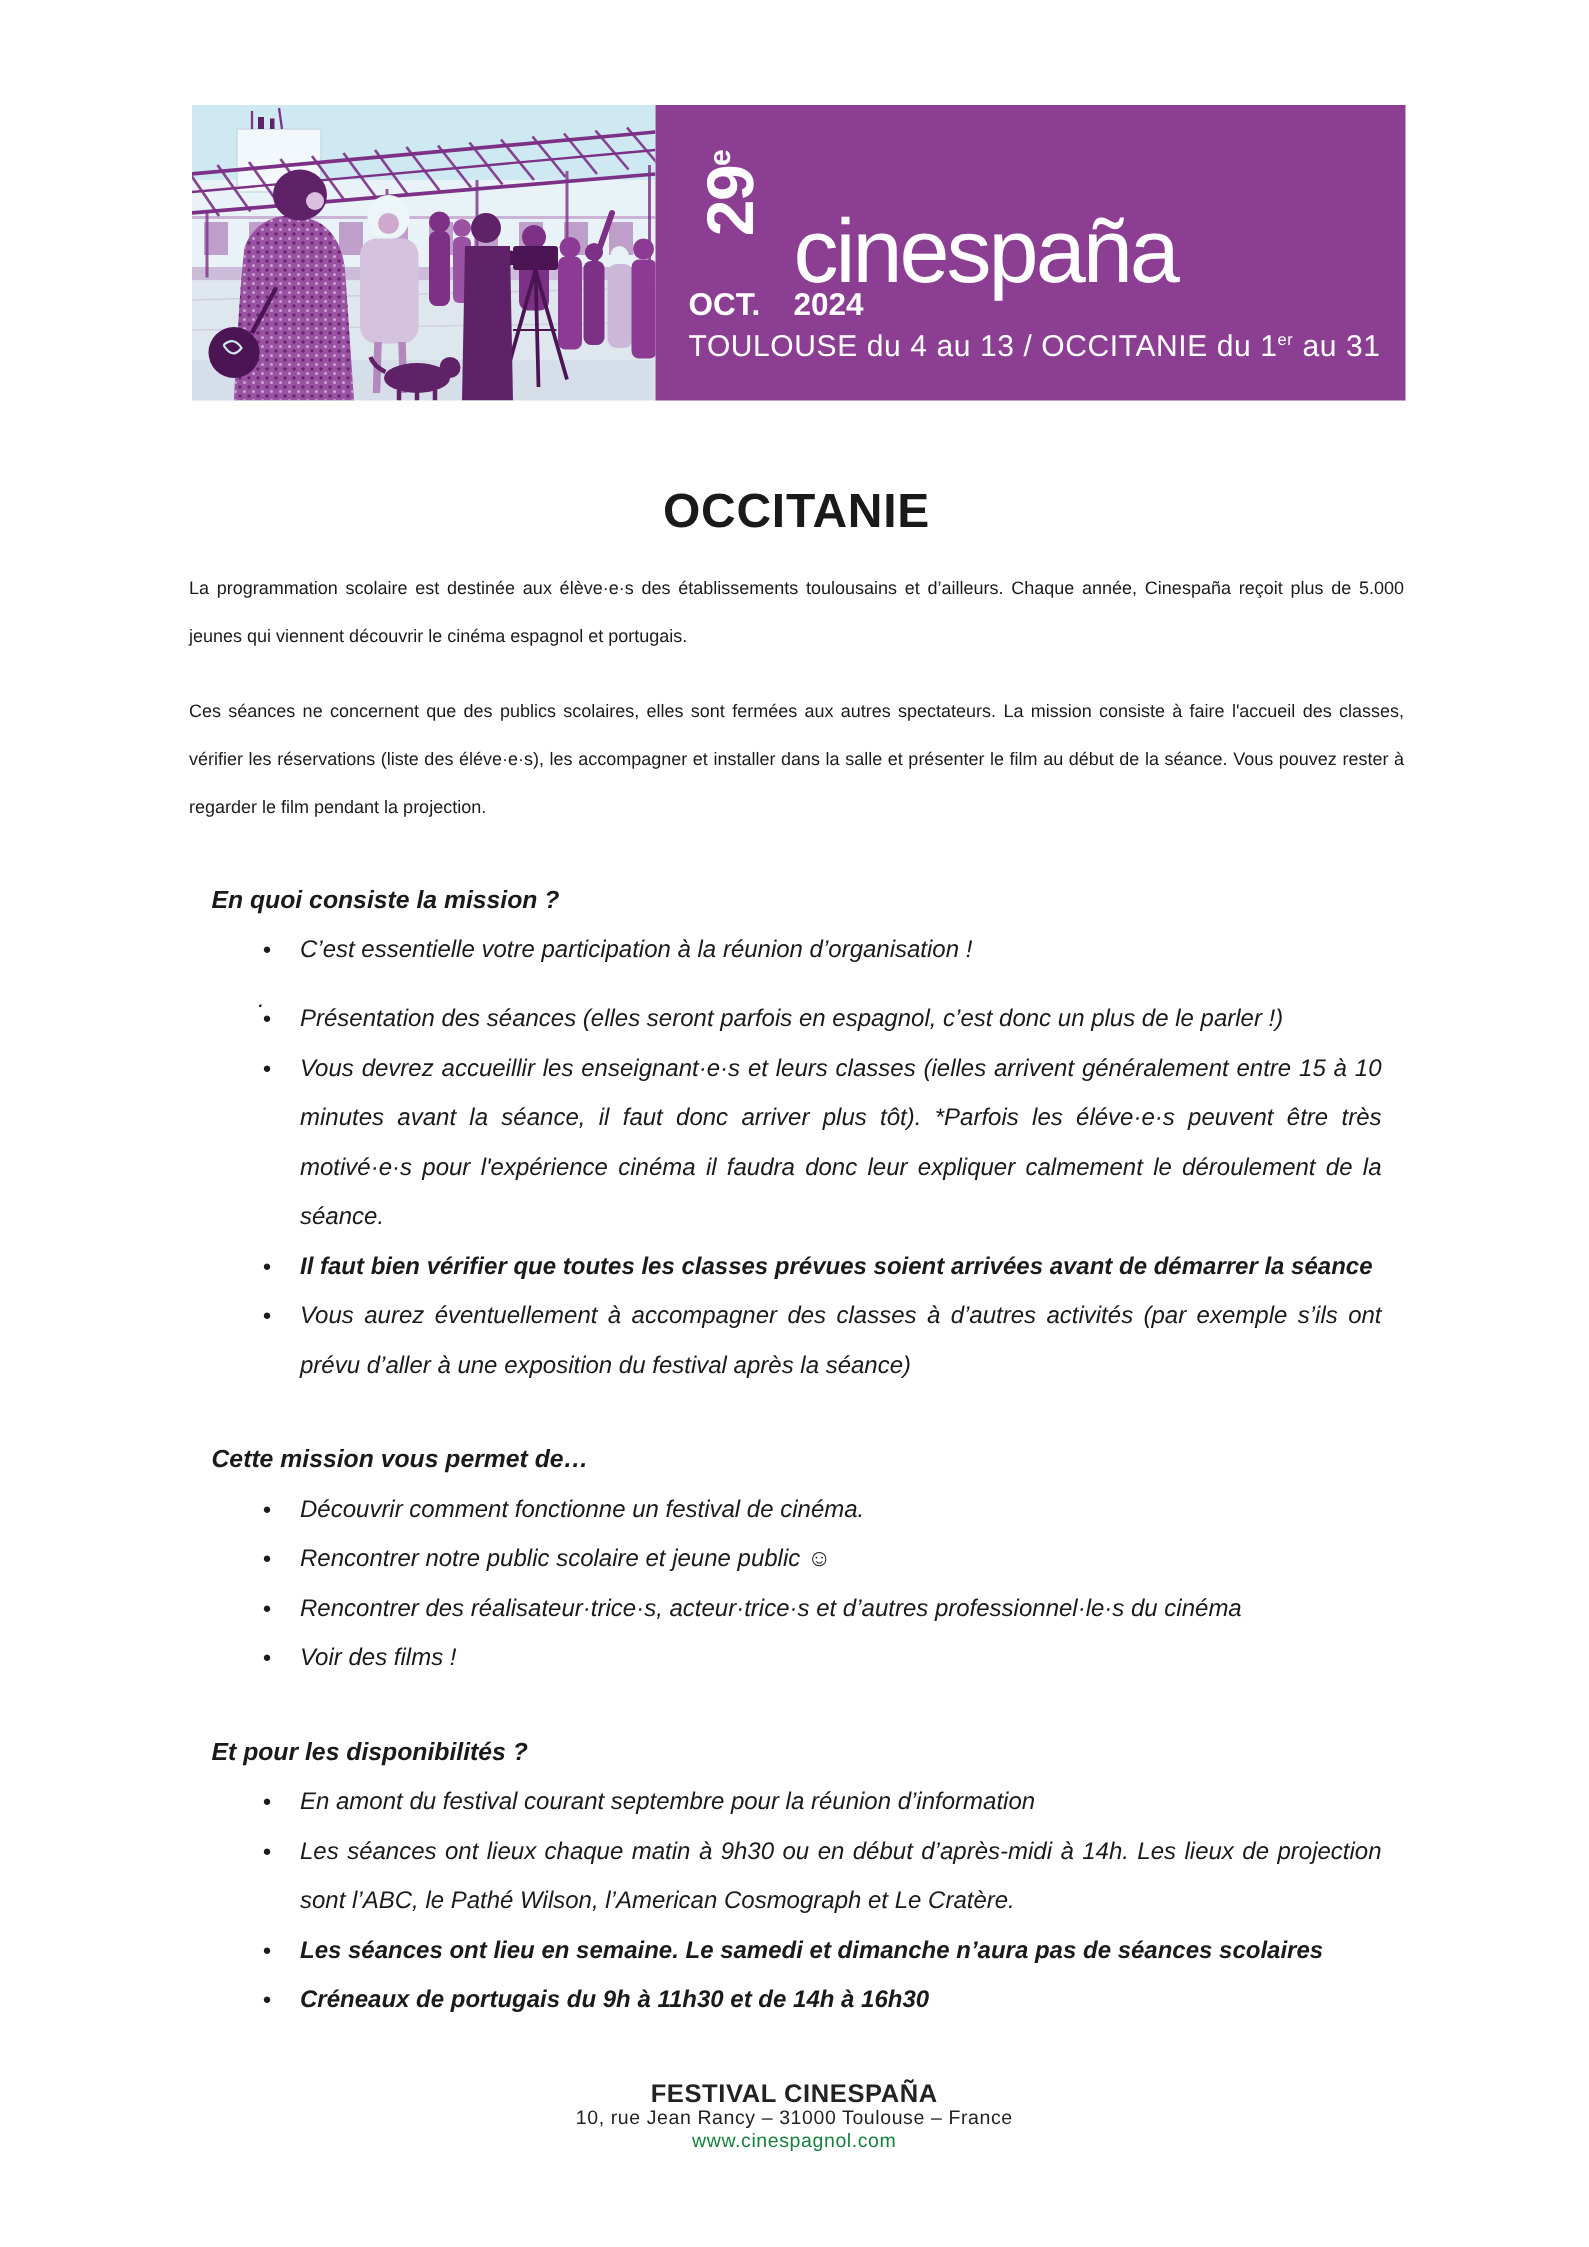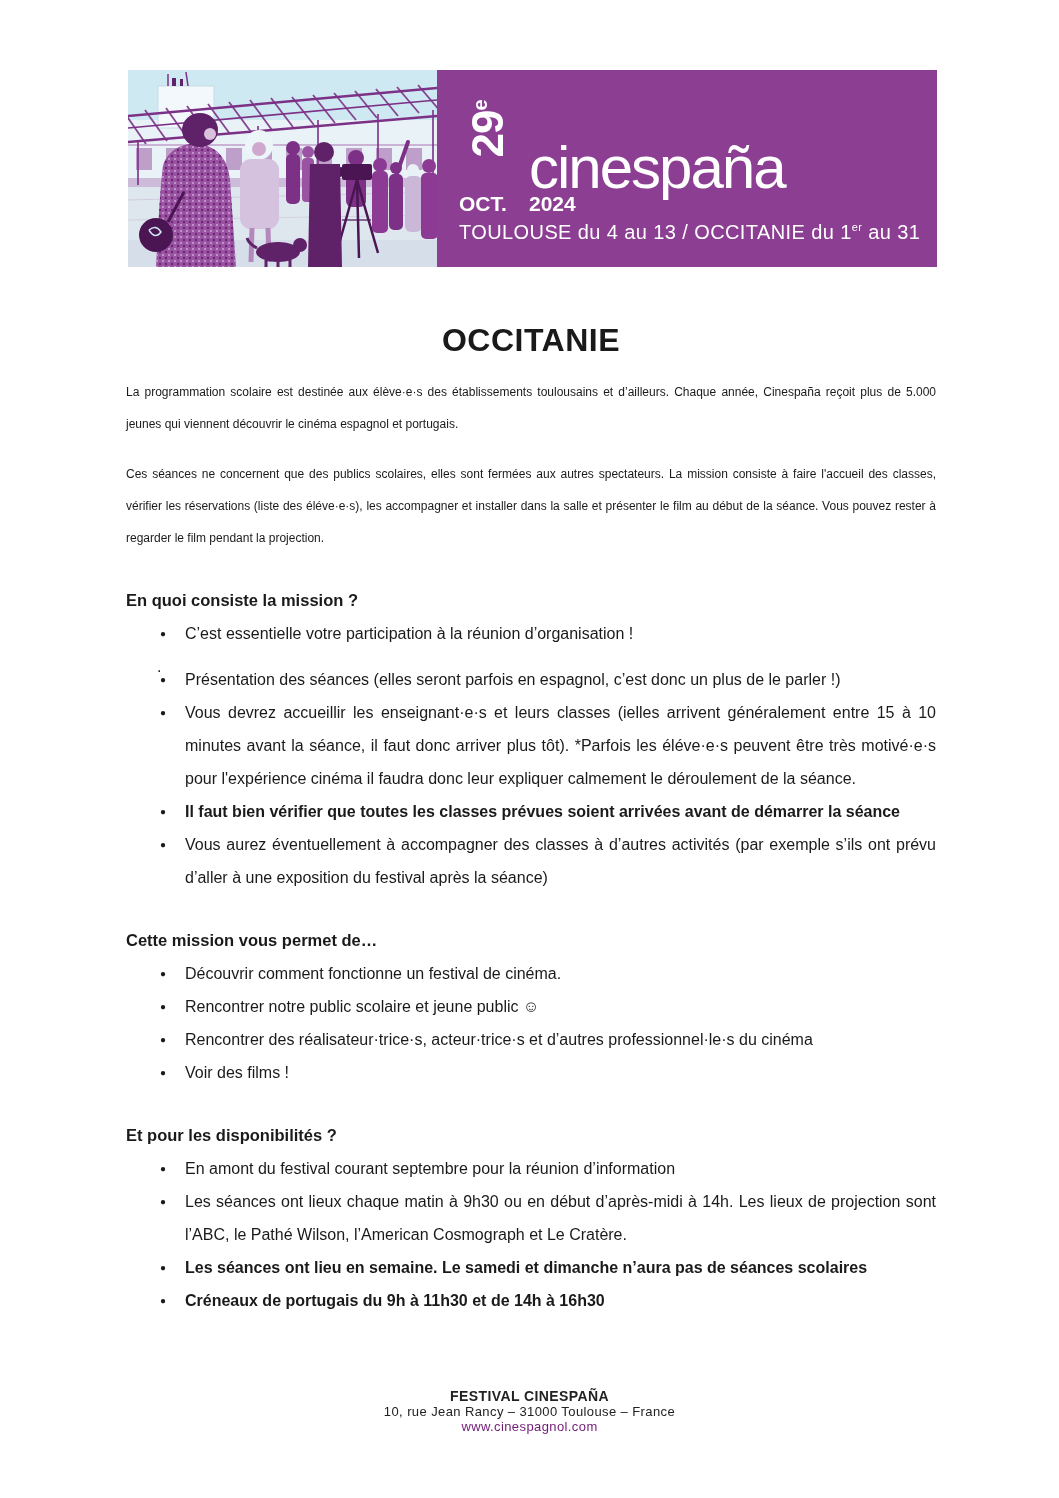--- a/index.html
+++ b/index.html
@@ -23,33 +23,33 @@
   .edition sup{font-size:20px;}
   .brand{font-weight:normal;font-size:60px;line-height:.9;letter-spacing:-2px;transform:translateY(6px);}
   .small-label{font-weight:bold;font-size:21px;line-height:26px;}
   .sub-bold{font-weight:bold;font-size:20px;line-height:26px;white-space:nowrap;}
   .sub-light{font-weight:normal;font-size:20px;line-height:26px;letter-spacing:.4px;white-space:nowrap;}
   .sub-light sup{font-size:11px;}
   
   .content{position:absolute;left:126px;top:300px;width:810px;}
   .doc-title{text-align:center;font-size:32px;font-weight:bold;margin:22px 0 0;line-height:36px;letter-spacing:.5px;}
   .para{margin:18px 0 0;font-size:12px;line-height:32px;text-align:justify;}
-  .section{margin:0;}
+  .section{margin:15px;font-style:italic;}
   .section-heading{font-size:16.5px;font-weight:bold;line-height:33px;margin:30px 0 0;}
   ul.bullets{margin:0;padding:0;list-style:none;}
   ul.bullets li{display:flex;font-size:16px;line-height:33px;}
   .bullet{flex:none;width:25px;margin-left:34px;font-size:10px;}
   .btxt{flex:1;text-align:justify;}
   .btxt.bold{font-weight:bold;}
   .stray{margin-left:31px;font-size:15px;line-height:10px;height:13px;}
   
   .footer{position:absolute;left:0;top:1388px;width:100%;text-align:center;color:#222;letter-spacing:.4px;}
-  .f1{font-weight:bold;font-size:14px;line-height:16px;}
+  .f1{font-weight:bold;font-size:17px;line-height:16px;}
   .f2,.f3{font-size:13px;line-height:15px;}
-  .f3 a{color:#701a75;text-decoration:none;}
+  .f3 a{color:#15803d;text-decoration:none;}
 </style>
 </head>
 <body>
 
 <div class="page">
 
   <div class="header">
     <svg class="photo" viewBox="0 0 309 197" aria-hidden="true">
       <defs>
         <pattern id="coatdots" width="6" height="6" patternUnits="userSpaceOnUse">

